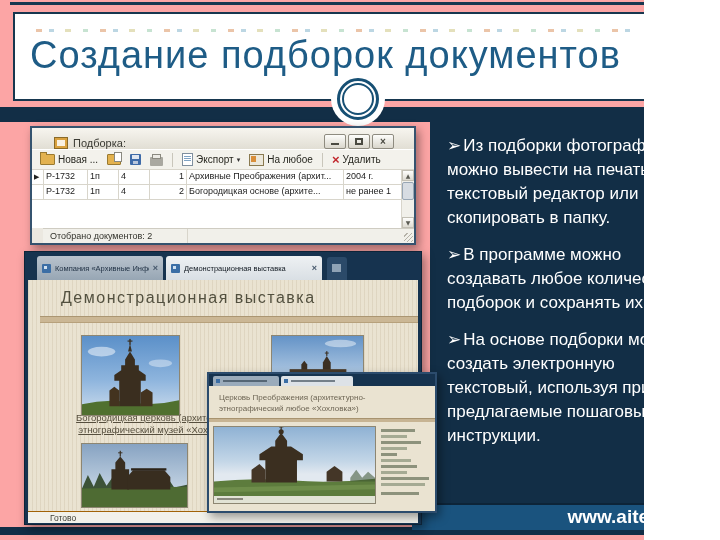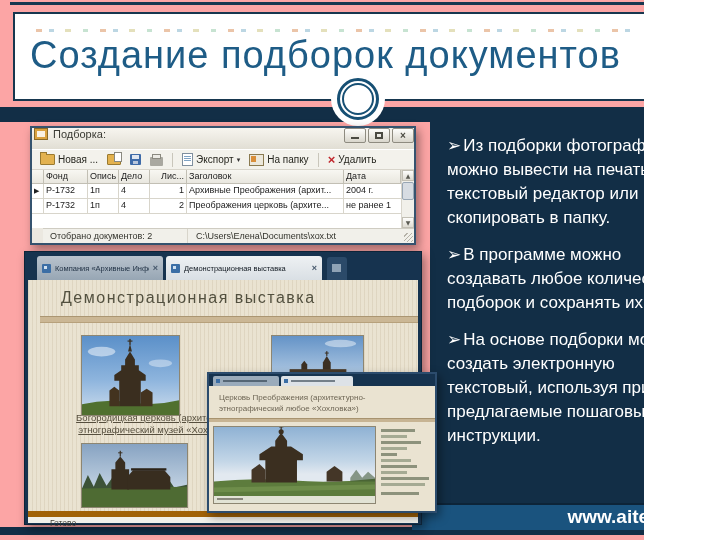--- a/index.html
+++ b/index.html
@@ -29,21 +29,21 @@
   .footer-navy{position:absolute;left:0;top:527px;width:720px;height:8px;background:#122e46;z-index:1;}
   .footer-blue{position:absolute;left:412px;top:503px;width:282px;height:27px;background:#1a537e;
                border-top:2px solid #0d2438;color:#fff;font-size:19px;font-weight:700;text-align:right;
                line-height:24px;padding-right:9px;box-sizing:border-box;z-index:2;}
 
   
   .win{position:absolute;box-shadow:3px 4px 9px rgba(0,0,0,.38);box-sizing:border-box;}
 
   
   .pod{left:30px;top:126px;width:386px;height:119px;background:#ebe8e0;border:2px solid #35536f;z-index:3;color:#222;}
-  .pod-titlebar{height:21px;display:flex;align-items:flex-start;padding:0 0;
+  .pod-titlebar{height:21px;display:flex;align-items:flex-end;padding:0 20px;
                 background:linear-gradient(#f7f5ef,#e1ded4);}
   .pod-ico{width:12px;height:10px;background:#d9a13f;border:1px solid #8a6a28;margin:0 5px 0 2px;position:relative;flex:none;}
   .pod-ico::after{content:"";position:absolute;inset:2px;
       background:linear-gradient(90deg,#fff 45%,rgba(255,255,255,0) 45% 55%,#fff 55%);opacity:.85;}
   .pod-title{font-size:11px;color:#3a3a33;flex:1;}
   .winbtns{display:flex;gap:2px;}
   .wbtn{width:22px;height:15px;background:linear-gradient(#fdfdfb,#d9d6cc);border:1px solid #8e8b80;
         border-radius:2px;display:flex;align-items:center;justify-content:center;
         font-size:10px;font-weight:700;color:#4a4a42;box-sizing:border-box;line-height:1;}
   .glyph-min{width:8px;height:2px;background:#4a4a42;display:block;margin-top:5px;}
@@ -116,21 +116,21 @@
   .page-divider{position:absolute;left:12px;right:0;top:36px;height:5px;background:#cbb795;
         border-top:1px solid #ab9672;border-bottom:1px solid #b7a17c;}
   .photo{position:absolute;border:1px solid #8d8672;overflow:hidden;box-sizing:border-box;}
   .photo svg{position:absolute;inset:0;width:100%;height:100%;display:block;}
   .ph1{left:53px;top:55px;width:99px;height:81px;background:linear-gradient(#5b90c9,#8db4dd 55%,#cfdeed);}
   .ph3{left:243px;top:55px;width:93px;height:38px;background:linear-gradient(#6493c7,#a9c4e0);}
   .pagelink{position:absolute;left:24px;top:132px;width:216px;font-size:9.5px;line-height:12px;
         text-align:center;color:#564f3e;text-decoration:underline;}
   .ph2{left:53px;top:163px;width:107px;height:65px;background:linear-gradient(#87a3c2,#c2d2e2 70%,#dfe7ee);}
   .b-status{position:absolute;left:3px;right:3px;bottom:1px;height:12px;background:#f2f1ea;font-size:8.5px;
-        color:#3c3c34;padding-left:22px;line-height:12px;box-sizing:border-box;border-top:6px solid #a16207;}
+        color:#3c3c34;padding-left:22px;line-height:12px;box-sizing:border-box;border-top:1px solid #a16207;}
 
   
   .popup{left:207px;top:372px;width:230px;height:141px;background:#eae3d1;border:2px solid #2c4c6d;z-index:6;}
   .p-tabstrip{height:12px;background:#16334f;display:flex;align-items:flex-end;gap:2px;padding:0 0 0 4px;}
   .p-tab{height:10px;border-radius:2px 2px 0 0;position:relative;flex:none;}
   .p-tab.i1{width:66px;background:#9aabbb;}
   .p-tab.i2{width:72px;background:#dde2e7;}
   .p-tab::before{content:"";position:absolute;left:3px;top:3px;width:4px;height:4px;background:#3b6ea5;}
   .p-tab::after{content:"";position:absolute;left:10px;top:4px;width:44px;height:2px;background:rgba(30,45,60,.55);}
   .p-caption{padding:6px 10px 3px;font-size:8px;line-height:11px;color:#6d6554;}
@@ -199,68 +199,58 @@
           <i class="ic ic-print"></i>
         </span>
       <span class="tsep"></span>
       <span class="tbtn">
           <i class="ic ic-page"></i>
           <span>Экспорт</span>
           <span class="caret">▾</span>
         </span>
       <span class="tbtn">
           <i class="ic ic-site"></i>
-          <span>На папку</span>
+          <span>На любое</span>
         </span>
       <span class="tsep"></span>
       <span class="tbtn">
           <i class="ic ic-del">×</i>
           <span>Удалить</span>
         </span>
     </div>
     <div class="pod-body">
       <div class="pod-table">
-        <div class="trow head">
-          <span class="tcell c0"></span>
-          <span class="tcell c1">Фонд</span>
-          <span class="tcell c2">Опись</span>
-          <span class="tcell c3">Дело</span>
-          <span class="tcell c4">Лис...</span>
-          <span class="tcell c5">Заголовок</span>
-          <span class="tcell c6">Дата</span>
-        </div>
         <div class="trow">
           <span class="tcell c0 rowmark">▶</span>
           <span class="tcell c1">Р-1732</span>
           <span class="tcell c2">1п</span>
           <span class="tcell c3">4</span>
           <span class="tcell c4">1</span>
           <span class="tcell c5">Архивные Преображения (архит...</span>
           <span class="tcell c6">2004 г.</span>
         </div>
         <div class="trow">
           <span class="tcell c0"></span>
           <span class="tcell c1">Р-1732</span>
           <span class="tcell c2">1п</span>
           <span class="tcell c3">4</span>
           <span class="tcell c4">2</span>
-          <span class="tcell c5">Преображения церковь (архите...</span>
+          <span class="tcell c5">Богородицкая основе (архите...</span>
           <span class="tcell c6">не ранее 1</span>
         </div>
       </div>
       <div class="pod-scroll">
         <span class="sarr">▲</span>
         <span class="sthumb"></span>
         <span class="sspace"></span>
         <span class="sarr">▼</span>
       </div>
     </div>
     <div class="pod-status">
       <span class="ps-left">Отобрано документов: 2</span>
-      <span class="ps-path">C:\Users\Елена\Documents\хох.txt</span>
       <span class="grip"></span>
     </div>
   </div>
 
   <div class="win browser">
     <div class="tabstrip">
       <div class="tab inactive">
         <span class="fav"></span>
         <span class="tlabel">Компания «Архивные Информац...</span>
         <span class="tclose">×</span>

